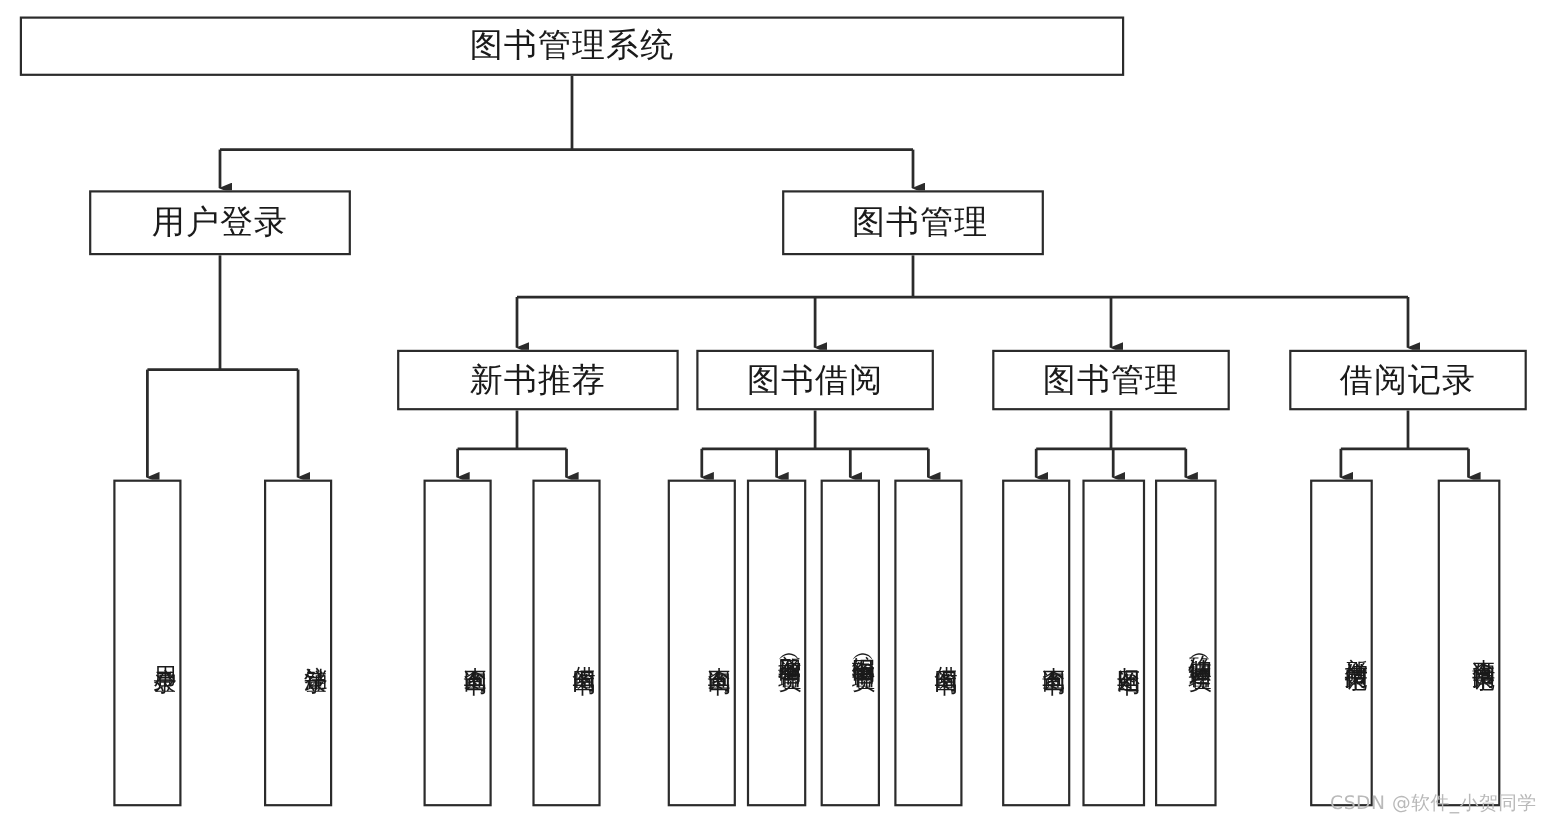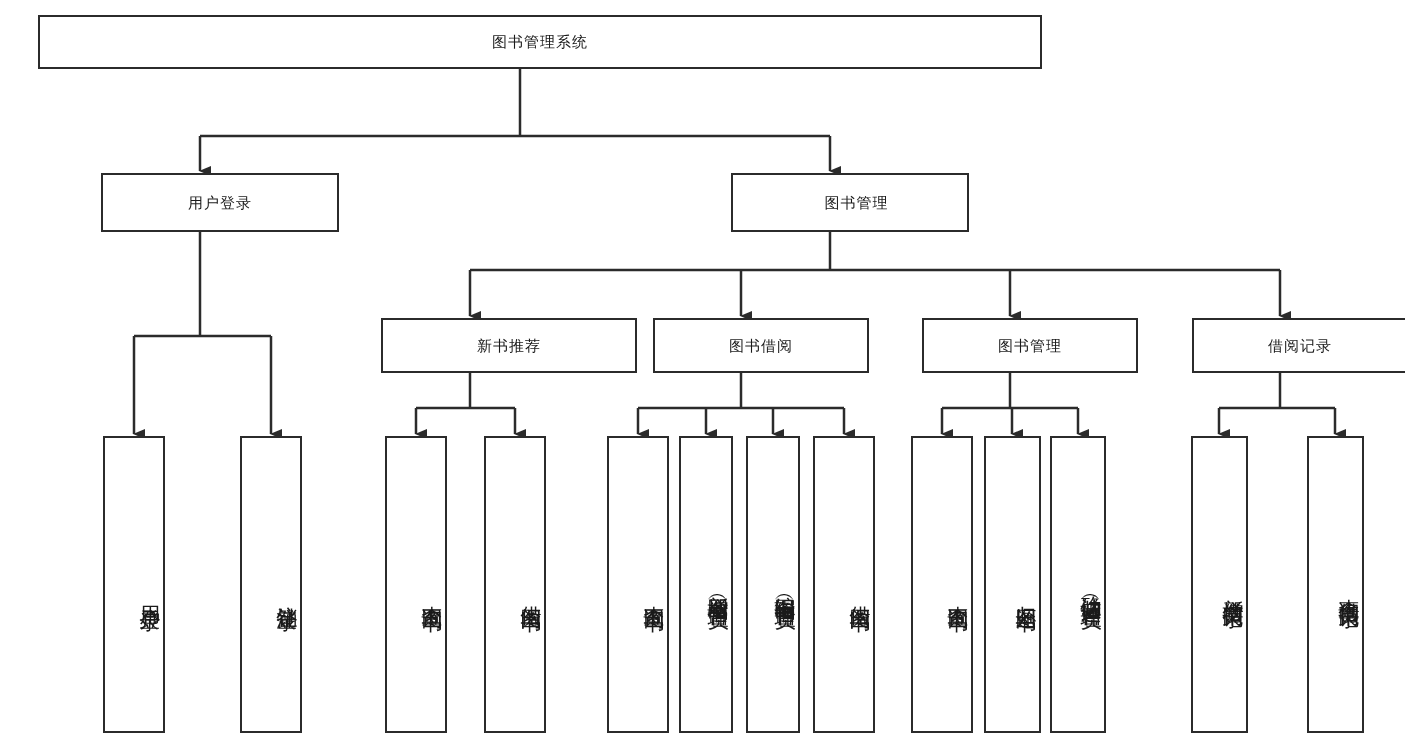--- a/index.html
+++ b/index.html
@@ -28,24 +28,23 @@
     position: absolute;
     box-sizing: border-box;
     border: 2px solid #2b2b2b;
     background: #ffffff;
     display: flex;
     align-items: center;
     justify-content: center;
     color: #1a1a1a;
   }
   .node.h {
-    font-size: 15px;
+    font-size: 30px;
     line-height: 1.2;
     letter-spacing: 1px;
-    margin-left: 20px;
   }
   .node.v {
     writing-mode: vertical-rl;
     text-orientation: upright;
     font-size: 21px;
     line-height: 1.25;
     letter-spacing: 2px;
     align-items: flex-start;
     justify-content: center;
     padding-top: 16px;
@@ -172,14 +171,15 @@
         <span class="node-label">确认归还（管理员）</span>
       </div>
       <div class="node v tall" style="left: 1191px; top: 436px; width: 57px; height: 297px;">
         <span class="node-label">新增借阅记录</span>
       </div>
       <div class="node v tall" style="left: 1307px; top: 436px; width: 57px; height: 297px;">
         <span class="node-label">查询借阅记录</span>
       </div>
     </div>
 
+  <div id="watermark">CSDN @软件_小贺同学</div>
 
 </div>
 
 </body></html>

